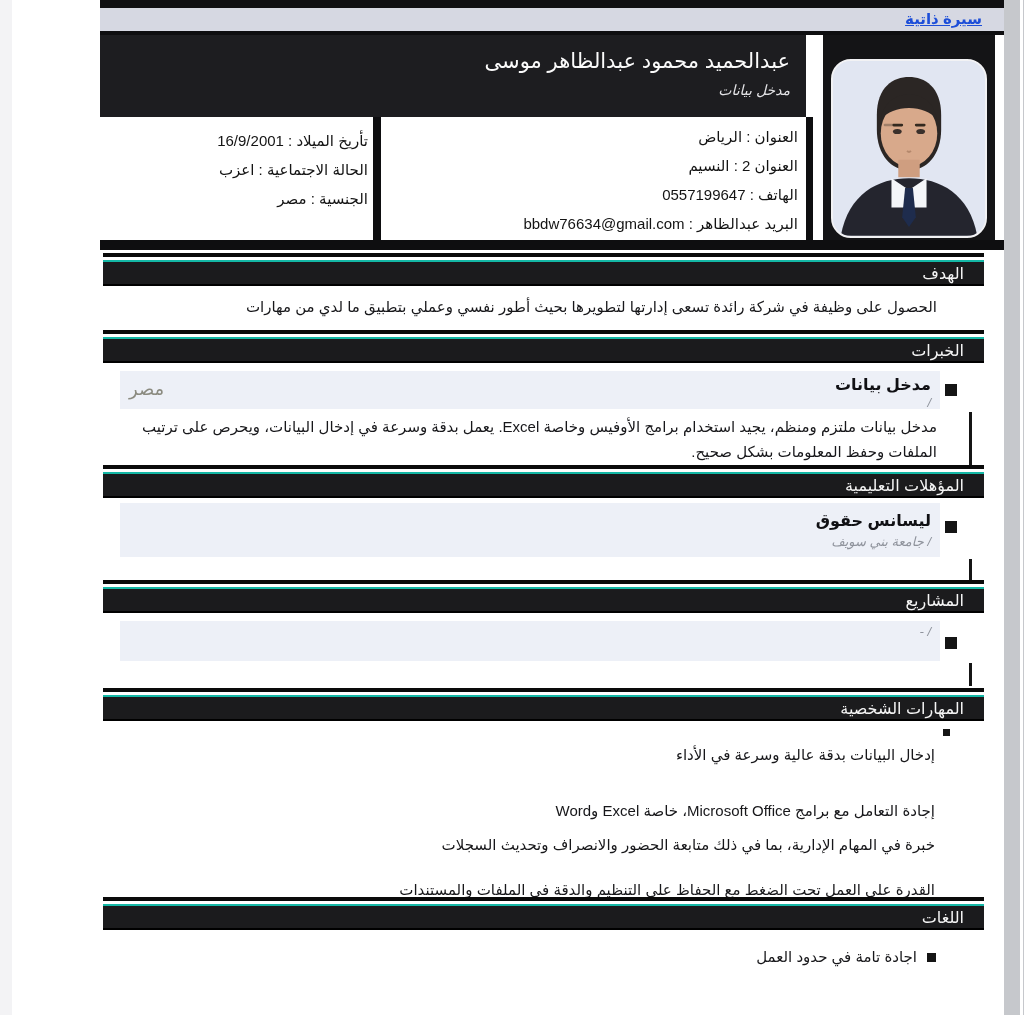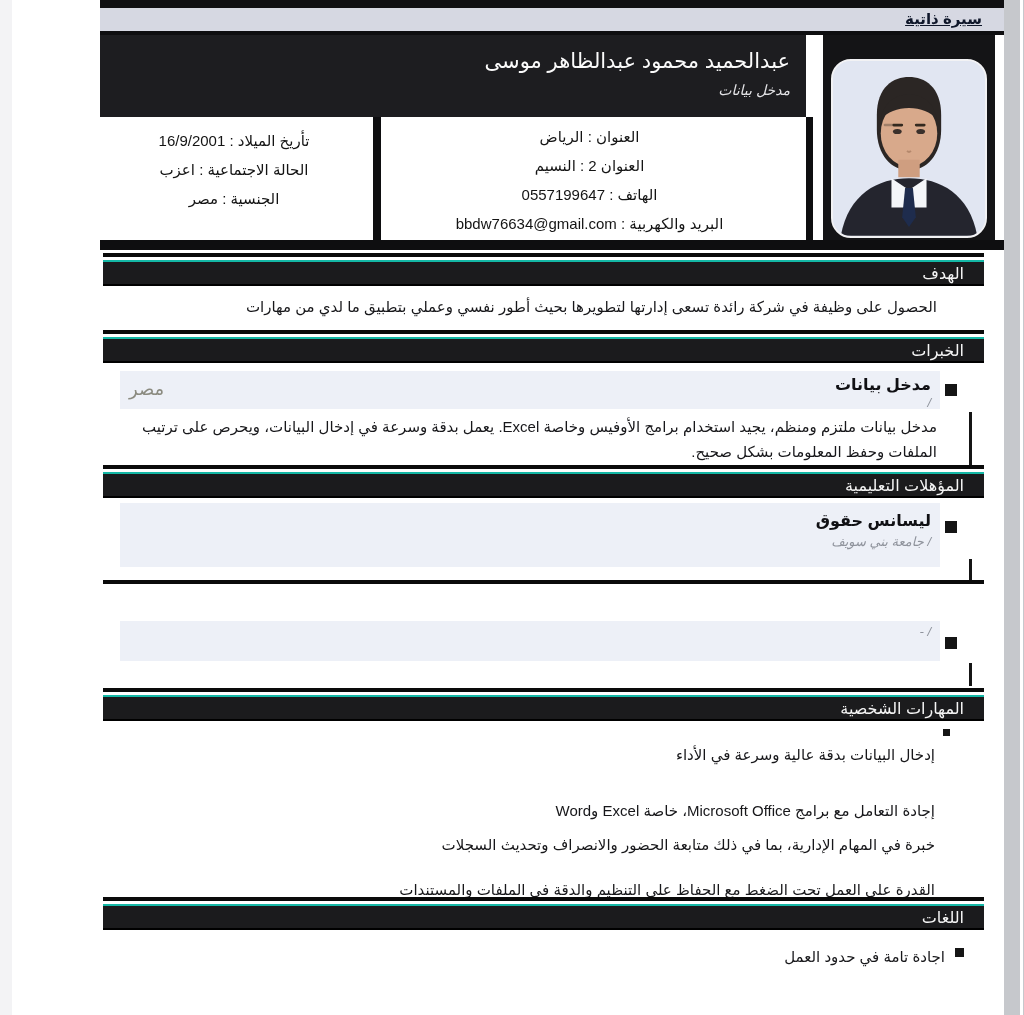--- a/index.html
+++ b/index.html
@@ -12,36 +12,36 @@
   .abs{position:absolute;}
 
   
   #left-strip{left:0;top:0;width:12px;height:1015px;background:#f3f3f5;}
   #right-strip{left:1004px;top:0;width:20px;height:1015px;background:#c6c8cc;}
   #right-strip-inner{position:absolute;right:1px;top:0;width:3px;height:100%;background:#ffffff;}
 
   #top-bar{left:100px;top:0;width:904px;height:8px;background:#101012;}
   #title-band{left:100px;top:8px;width:904px;height:23px;background:#d6d8e2;}
   #doc-label{position:absolute;right:22px;top:2px;font-size:15px;font-weight:bold;
-             text-decoration:underline;color:#0f172a;direction:rtl;}
+             text-decoration:underline;color:#1d4ed8;direction:rtl;}
   #band-rule{left:100px;top:31px;width:904px;height:4px;background:#0e0e10;}
 
   
   #header-box{left:100px;top:35px;width:706px;height:82px;background:#1d1d20;
               direction:rtl;box-sizing:border-box;padding:13px 16px 0 0;}
   #candidate-name{font-size:21px;font-weight:normal;color:#fbfbfb;line-height:26px;}
   #job-title{font-size:14px;font-style:italic;color:#e3e3e6;margin-top:8px;}
 
   #photo-box{left:823px;top:35px;width:172px;height:211px;background:#141416;}
   #photo-frame{position:absolute;left:8px;top:24px;width:156px;height:179px;
                border-radius:20px;overflow:hidden;background:#e1e6f2;border:2px solid #f2f2f4;box-sizing:border-box;}
   #photo-frame svg{display:block;width:100%;height:100%;}
 
   
-  .info-panel{top:117px;height:123px;direction:rtl;box-sizing:border-box;font-size:15px;line-height:29px;text-align:center;}
+  .info-panel{top:117px;height:123px;direction:rtl;box-sizing:border-box;font-size:15px;line-height:29px;}
   #info-right{left:381px;width:425px;padding:5px 8px 0 0;}
   #info-left{left:100px;width:273px;padding:9px 5px 0 0;}
   #info-divider{left:373px;top:117px;width:8px;height:123px;background:#0e0e10;}
   #info-right-edge{left:806px;top:117px;width:7px;height:123px;background:#0e0e10;}
   #info-bottom-rule{left:100px;top:240px;width:904px;height:10px;background:#0e0e10;}
   .info-line{white-space:nowrap;}
 
   
   .sec{left:103px;width:881px;}
   .sec .topline{height:4px;background:#0a0a0a;margin-bottom:3px;}
@@ -58,21 +58,21 @@
   .bullet{width:12px;height:12px;background:#151515;}
   .mini-bullet{width:7px;height:7px;background:#151515;}
   .tline{left:969px;width:3px;background:#151515;}
 
   .para{direction:rtl;text-align:right;font-size:15px;color:#17171a;}
   #objective-text{left:120px;top:295px;width:817px;line-height:23px;}
   #exp-desc{left:120px;top:414px;width:817px;line-height:25px;}
 
   .skill-line{left:120px;width:815px;direction:rtl;text-align:right;font-size:15px;color:#17171a;}
 
-  #lang-item{left:136px;top:948px;width:828px;direction:rtl;display:flex;align-items:flex-start;gap:10px;}
+  #lang-item{left:108px;top:948px;width:828px;direction:rtl;display:flex;align-items:center;gap:10px;}
   #lang-item .mini-bullet{width:9px;height:9px;}
   #lang-item span{font-size:15px;color:#17171a;}
 </style>
 </head>
 <body>
 
 <div class="abs" id="left-strip"></div>
 <div class="abs" id="right-strip">
   <div id="right-strip-inner"></div>
 </div>
@@ -106,21 +106,21 @@
       <path d="M60 120 L78 132 L96 120 L96 150 L60 150 Z" fill="#f4f6f9"></path>
       <path d="M74 130 L82 130 L85 160 L78 170 L71 160 Z" fill="#1e2c4d"></path>
     </svg>
   </div>
 </div>
 
 <div class="abs info-panel" id="info-right">
   <div class="info-line">العنوان : الرياض</div>
   <div class="info-line">العنوان 2 : النسيم</div>
   <div class="info-line">الهاتف : 0557199647</div>
-  <div class="info-line">البريد والكهربية : bbdw76634@gmail.com</div>
+  <div class="info-line">البريد عبدالظاهر : bbdw76634@gmail.com</div>
 </div>
 <div class="abs" id="info-divider"></div>
 <div class="abs info-panel" id="info-left">
   <div class="info-line">تأريخ الميلاد : 16/9/2001</div>
   <div class="info-line">الحالة الاجتماعية : اعزب</div>
   <div class="info-line">الجنسية : مصر</div>
 </div>
 <div class="abs" id="info-right-edge"></div>
 <div class="abs" id="info-bottom-rule"></div>
 
@@ -146,29 +146,32 @@
 <div class="abs bullet" style="left:945px;top:384px;"></div>
 <div class="abs tline" style="top:412px;height:53px;"></div>
 <div class="abs para" id="exp-desc">مدخل بيانات ملتزم ومنظم، يجيد استخدام برامج الأوفيس وخاصة Excel. يعمل بدقة وسرعة في إدخال البيانات، ويحرص على ترتيب الملفات وحفظ المعلومات بشكل صحيح.</div>
 
 <div class="abs sec" style="top:465px;">
   <div class="topline"></div>
   <div class="bar">
       <span>المؤهلات التعليمية</span>
     </div>
 </div>
-<div class="abs entry-box" style="top:503px;height:64px;padding-top:7px;">
+<div class="abs entry-box" style="top:503px;height:54px;padding-top:7px;">
   <div class="entry-title">ليسانس حقوق</div>
   <div class="entry-sub" style="line-height:22px;">جامعة بني سويف /</div>
 </div>
 <div class="abs bullet" style="left:945px;top:521px;"></div>
 <div class="abs tline" style="top:559px;height:21px;"></div>
 
 <div class="abs sec" style="top:580px;">
   <div class="topline"></div>
+  <div class="bar">
+      <span>المشاريع</span>
+    </div>
 </div>
 <div class="abs entry-box" style="top:621px;height:40px;">
   <div class="entry-sub">- /</div>
 </div>
 <div class="abs bullet" style="left:945px;top:637px;"></div>
 <div class="abs tline" style="top:663px;height:23px;"></div>
 
 <div class="abs sec" style="top:688px;">
   <div class="topline"></div>
   <div class="bar">

